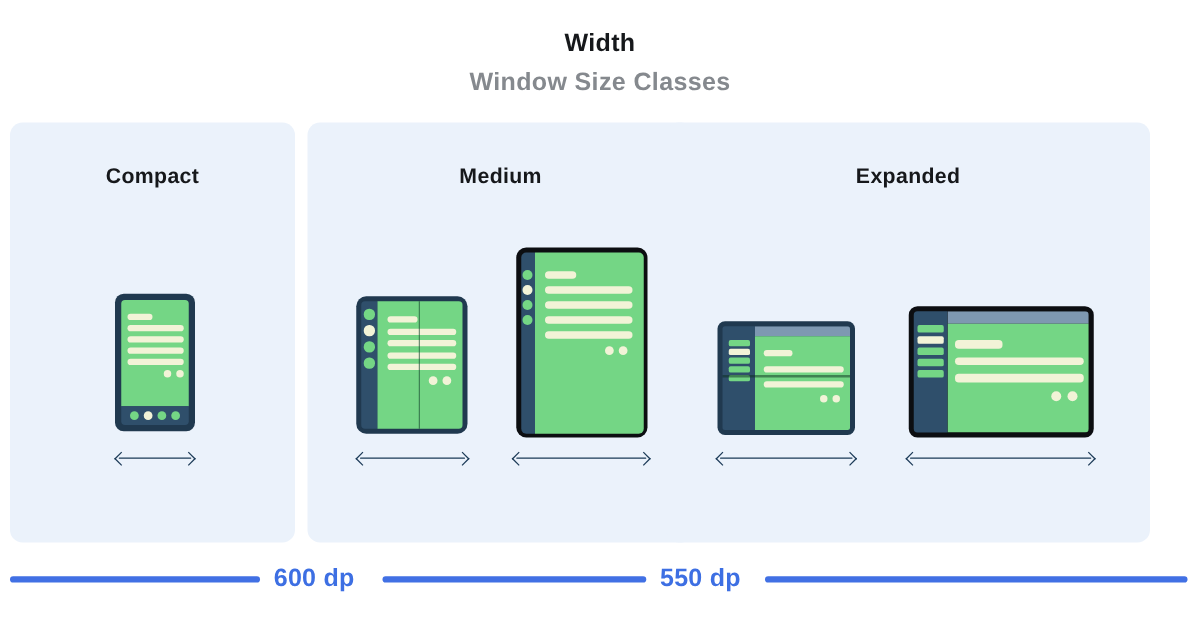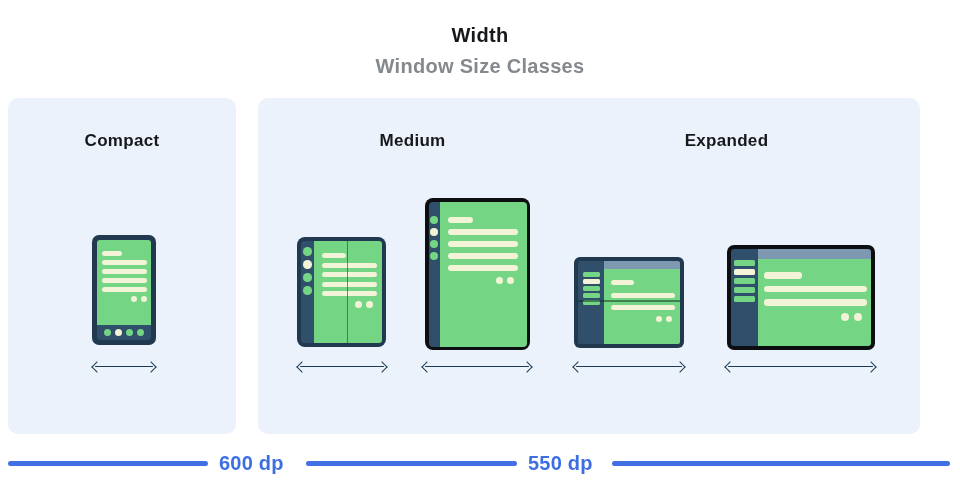--- a/index.html
+++ b/index.html
@@ -9,21 +9,21 @@
   }
 
   
   .header { position:absolute; top:24px; left:0; width:100%; text-align:center; }
   .title   { font-size:20px; font-weight:700; color:#16181B; letter-spacing:.3px; }
   .subtitle{ margin-top:8px; font-size:20px; font-weight:700; color:#85898E; letter-spacing:.3px; }
 
   
   .panel { position:absolute; top:98px; height:336px; background:#EBF2FB; border-radius:10px; }
   .panel-compact  { left:8px;   width:228px; }
-  .panel-medium   { left:258px; width:309px; }
+  .panel-medium   { left:246px; width:309px; }
   .panel-expanded { left:533px; width:387px; }
   .panel-title { position:absolute; top:33px; left:0; width:100%; text-align:center;
                  font-size:17px; font-weight:700; color:#16181B; letter-spacing:.3px; }
 
   
   .device { position:absolute; box-sizing:border-box; display:flex; }
   .line  { background:#F2F3D7; border-radius:3px; }
   .dot   { border-radius:50%; }
   .green { background:#74D685; }
   .cream { background:#F2F3D7; }

